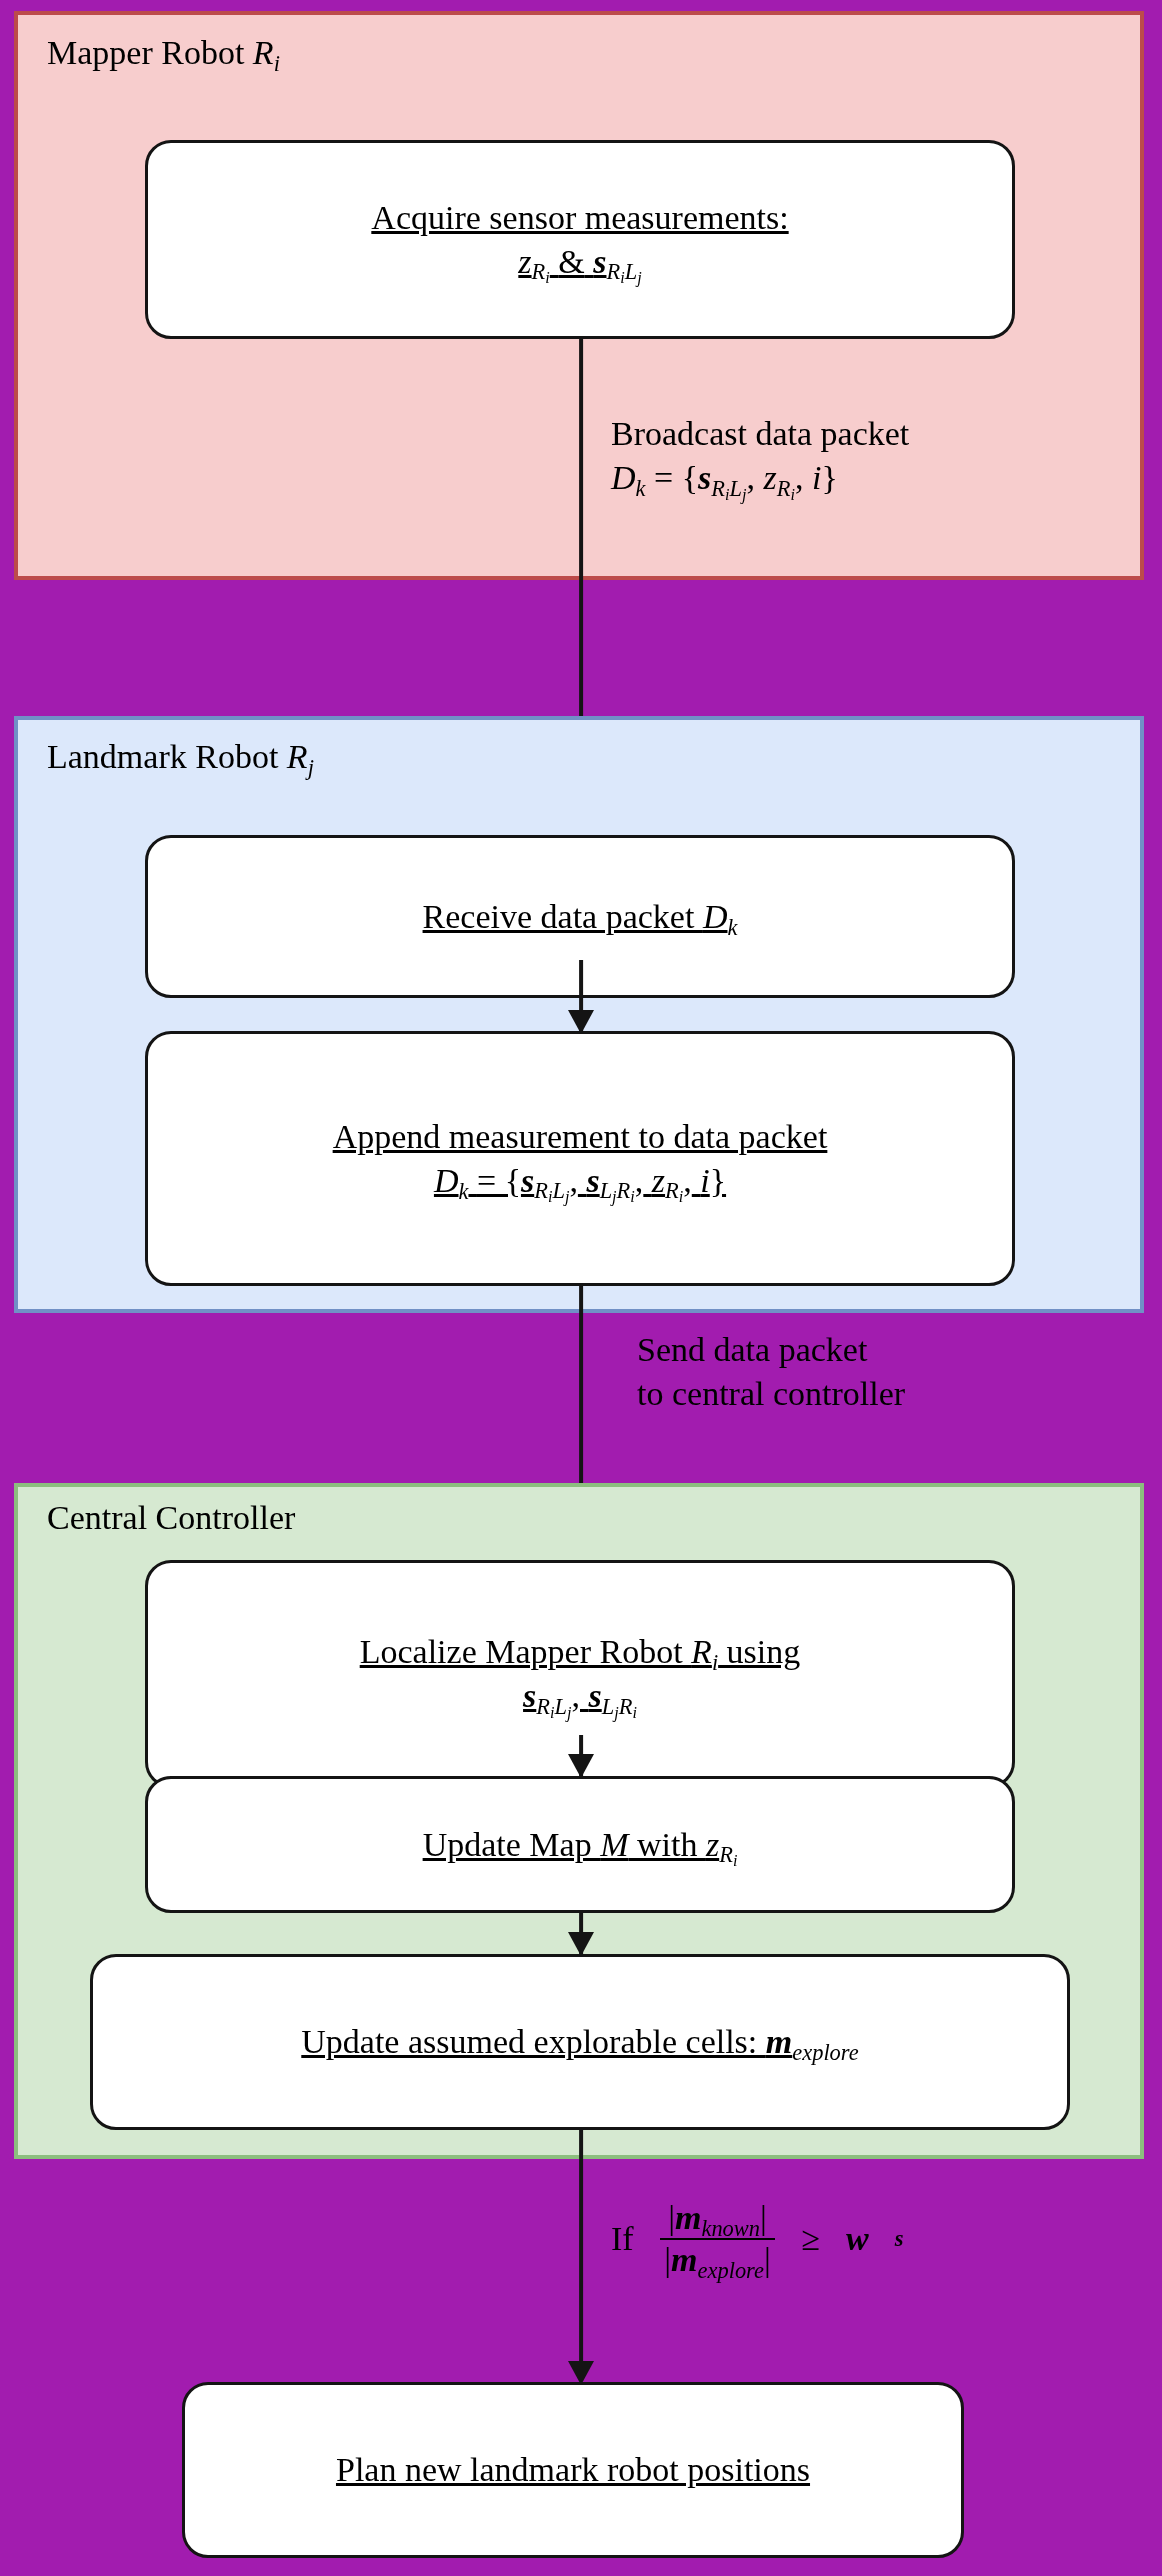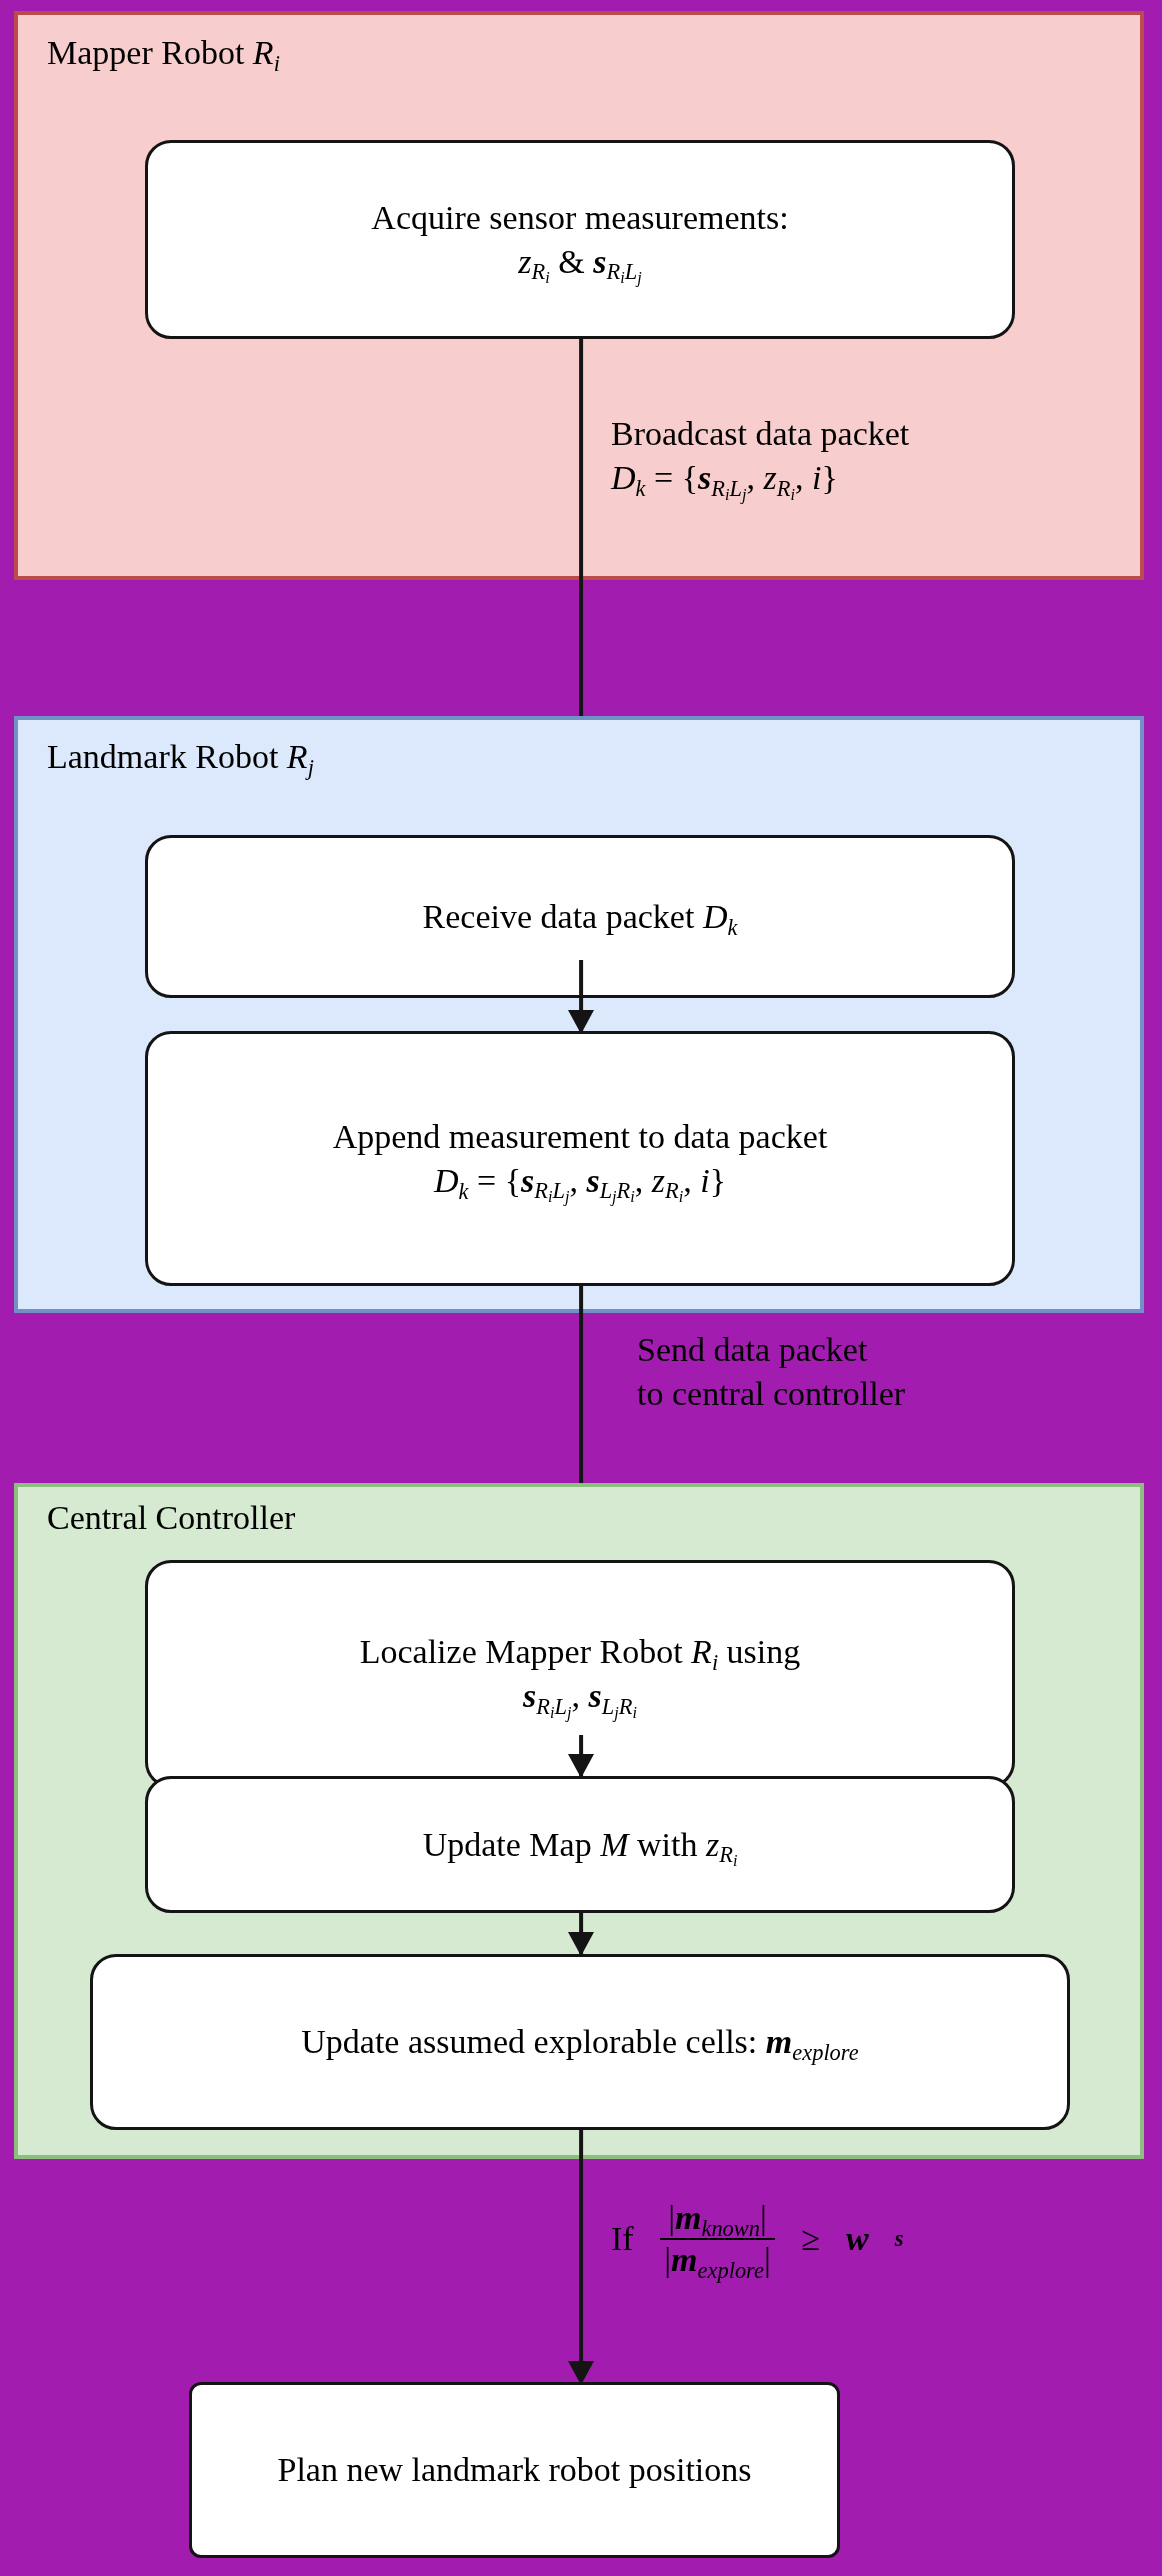--- a/index.html
+++ b/index.html
@@ -58,20 +58,21 @@
     border: 3.8px solid #141414;
     border-radius: 26px;
     display: flex;
     flex-direction: column;
     align-items: center;
     justify-content: center;
     text-align: center;
     font-size: 34px;
     line-height: 1.28;
     color: #000000;
+    text-decoration: underline;
   }
   .node .line { white-space: nowrap; }
 
   
   .conn {
     position: absolute;
     left: 581px;
     width: 3.8px;
     background: #141414;
     transform: translateX(-50%);
@@ -238,18 +239,18 @@
       <span class="frac">
         <span class="num math">|<span class="mi-b">m</span><sub class="mi">known</sub>|</span>
         <span class="den math">|<span class="mi-b">m</span><sub class="mi">explore</sub>|</span>
       </span>
       <span class="mup">≥</span>
       <span class="mi-b">w</span>
         <sub class="mi-b">s</sub>
     </span>
   </div>
 
-  <div class="node" id="node-plan" style="left:189px; top:2382px; width:651px; height:176px;border-radius:12px;">
+  <div class="node" id="node-plan" style="left:182px; top:2382px; width:782px; height:176px;">
     <div class="line">Plan new landmark robot positions</div>
   </div>
 
 </div>
 
 
 </body></html>

